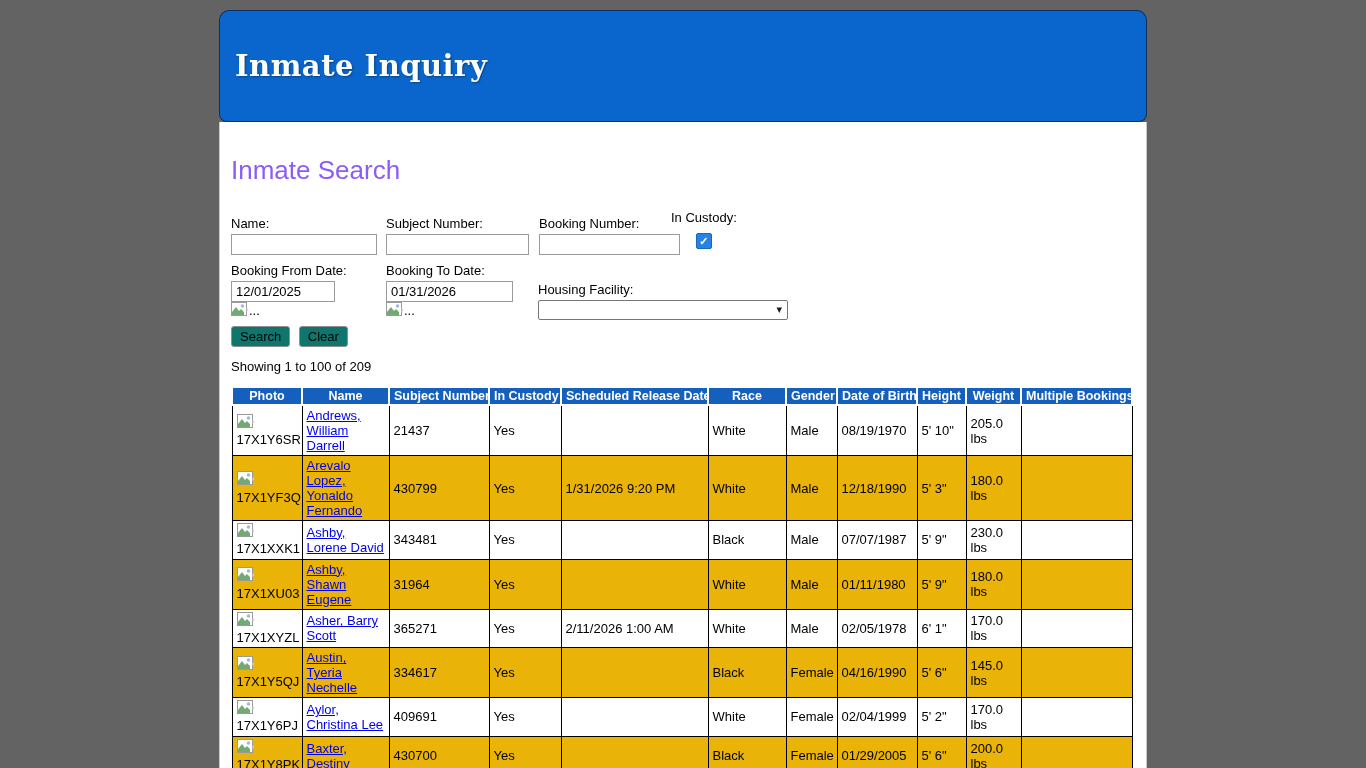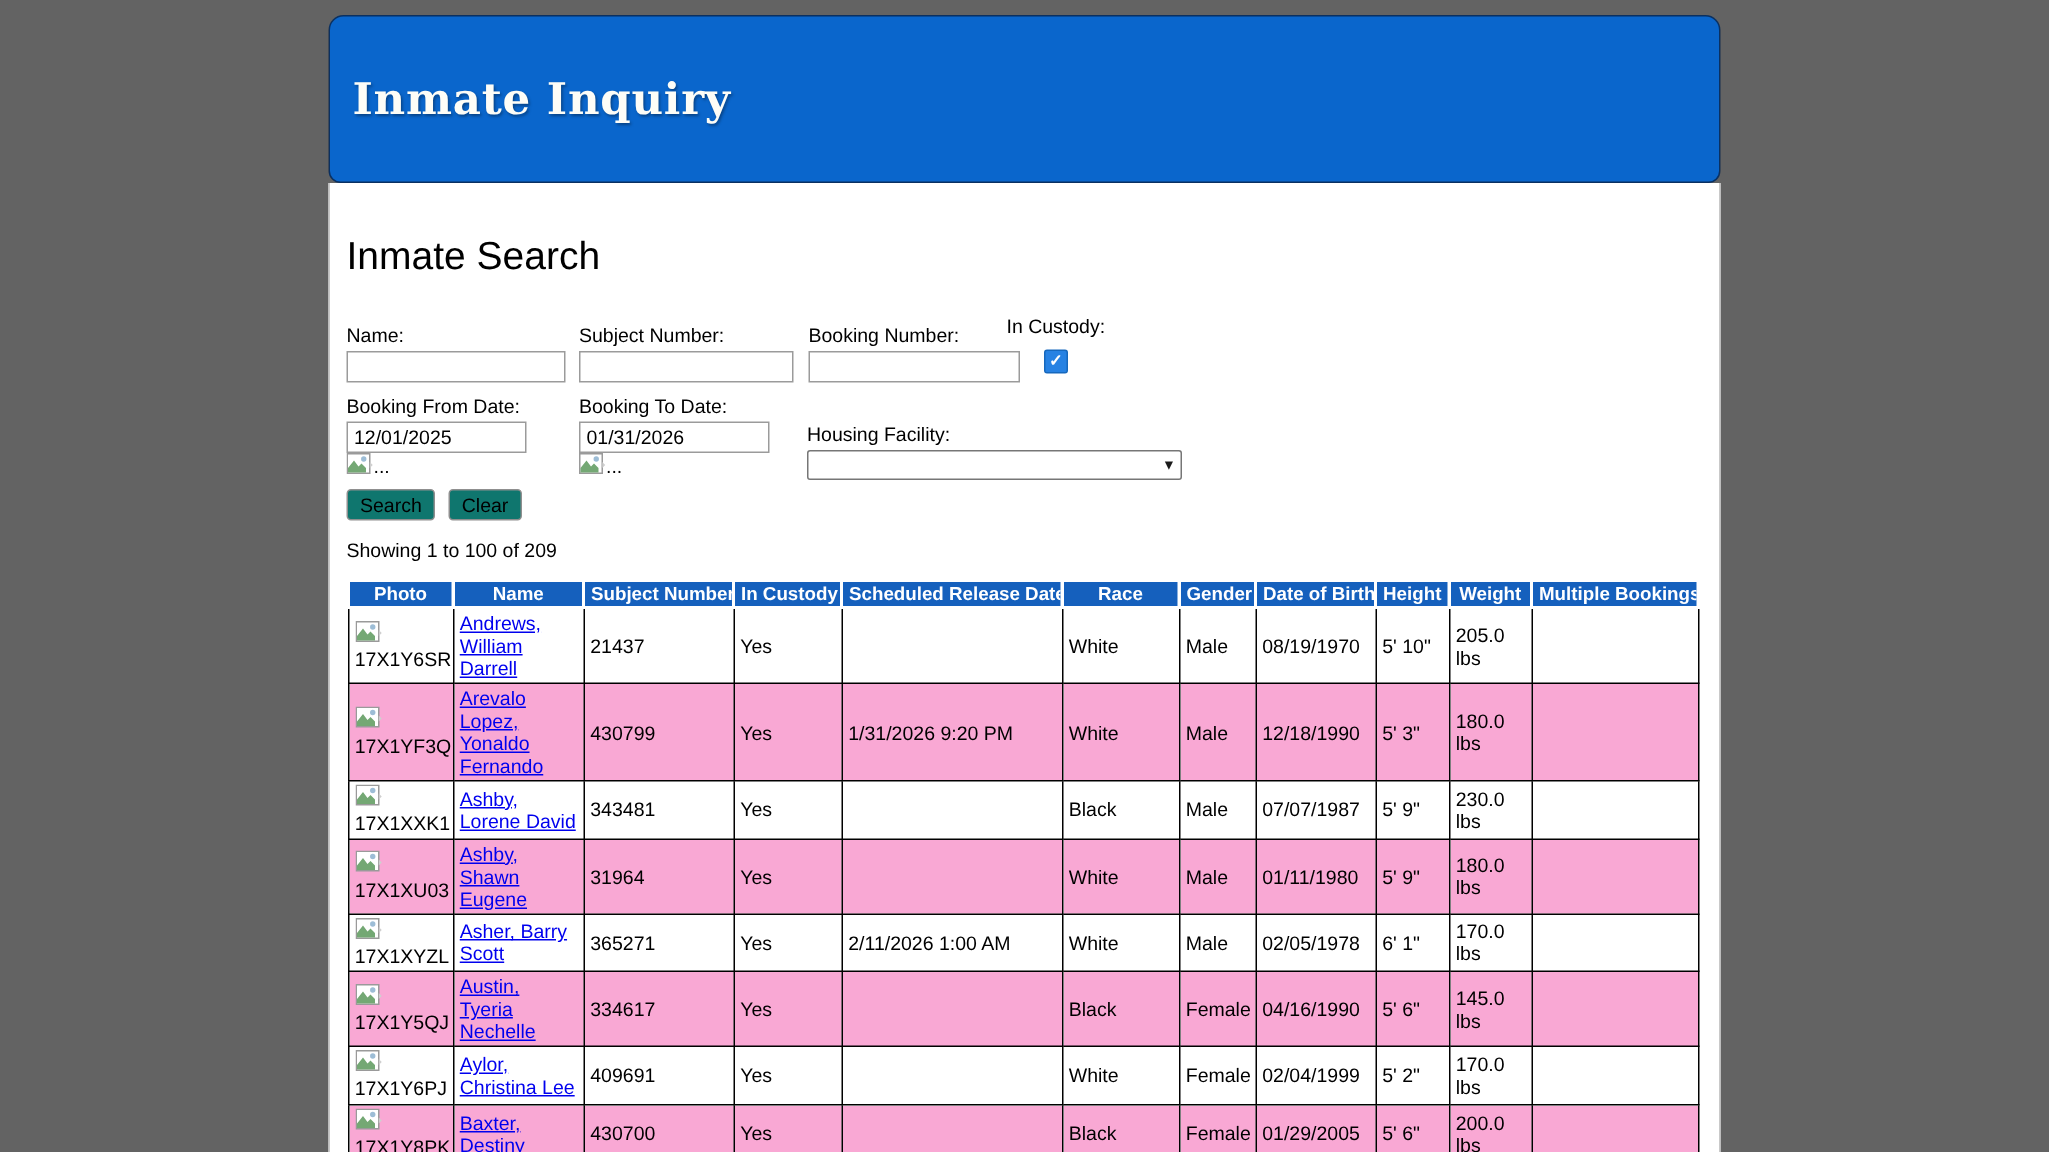--- a/index.html
+++ b/index.html
@@ -7,35 +7,35 @@
   .panel{width:928px;margin:10px auto 0;}
   .banner{box-sizing:border-box;height:112px;background:#0a66cc;
     border:1px solid rgba(10,20,40,.65);border-radius:10px 10px 8px 8px;
     display:flex;align-items:center;}
   .banner h1{margin:0 0 0 15px;font-family:"DejaVu Serif","Liberation Serif",serif;
     font-weight:bold;font-size:29px;color:#fdfdf7;letter-spacing:.5px;
     text-shadow:1px 1px 2px rgba(0,0,0,.35);}
   .content{box-sizing:border-box;background:#ffffff;min-height:660px;
     border-left:1px solid #c9c9c9;border-right:1px solid #c9c9c9;
     padding:0 11px 40px;}
-  .content h2{margin:0;padding-top:33px;font-size:26px;font-weight:400;color:#000000;}
+  .content h2{margin:0;padding-top:33px;font-size:26px;font-weight:400;color:#8b5cf6;}
   
   .search-form{position:relative;height:135px;margin-top:30px;font-size:13px;}
   .fgroup{position:absolute;}
   .fgroup label{display:block;margin-bottom:3px;color:#000;}
   .tinput{box-sizing:border-box;height:21px;border:1px solid #9b9b9b;background:#fff;
     font-size:13px;font-family:"Liberation Sans",sans-serif;padding:1px 4px;color:#000;}
   .g-name{left:0;top:0;}       .g-name .tinput{width:146px;}
   .g-subj{left:155px;top:0;}   .g-subj .tinput{width:143px;}
   .g-book{left:308px;top:0;}   .g-book .tinput{width:141px;}
   .g-cust{left:440px;top:-6px;text-align:center;}
   .checkbox{display:inline-block;width:14px;height:14px;margin-top:5px;background:#2782e3;
     border:1px solid #1668bd;border-radius:2px;color:#fff;font-size:11px;line-height:14px;
     text-align:center;font-weight:bold;cursor:pointer;}
-  .g-from{left:0;top:47px;}    .g-from .tinput{width:120px;}
+  .g-from{left:0;top:47px;}    .g-from .tinput{width:104px;}
   .g-to{left:155px;top:47px;}  .g-to .tinput{width:127px;}
   .g-housing{left:307px;top:66px;}
   .housing-select{box-sizing:border-box;width:250px;height:20px;border:1px solid #767676;
     border-radius:2px;background:#fff;position:relative;cursor:pointer;}
   .housing-select .chev{position:absolute;right:5px;top:2px;font-size:11px;color:#1a1a1a;}
   .cal-broken{position:absolute;font-size:13px;color:#000;}
   .cal-broken.one{left:0;top:86px;} .cal-broken.two{left:155px;top:86px;}
   .broken-icon{display:inline-block;vertical-align:-3px;}
   .g-buttons{left:0;top:110px;}
   .btn{font-family:"Liberation Sans",sans-serif;font-size:13px;color:#000;
@@ -44,21 +44,21 @@
   .showing{font-size:13px;color:#000;margin:8px 0 12px;}
   
   table.results{border-collapse:collapse;table-layout:fixed;width:900px;font-size:13px;}
   .c1{width:70px}.c2{width:87px}.c3{width:100px}.c4{width:72px}.c5{width:147px}
   .c6{width:78px}.c7{width:51px}.c8{width:80px}.c9{width:49px}.c10{width:55px}.c11{width:111px}
   table.results th{background:#1560bd;color:#fff;font-weight:bold;font-size:12.5px;
     text-align:center;padding:1px 4px;border:2px solid #fff;white-space:nowrap;
     overflow:hidden;}
   table.results td{border:1px solid #000;padding:2px 4px;vertical-align:middle;color:#000;
     overflow:hidden;}
-  table.results tr.alt td{background:#f9a8d4;}
+  table.results tr.alt td{background:#eab308;}
   table.results a{color:#0000ee;}
   .photo-cell{line-height:1.1;}
   .photo-cell .alt-text{font-size:13px;display:block;}
 </style>
 </head>
 <body>
 
 <div class="panel">
   <div class="banner">
     <h1>Inmate Inquiry</h1>

